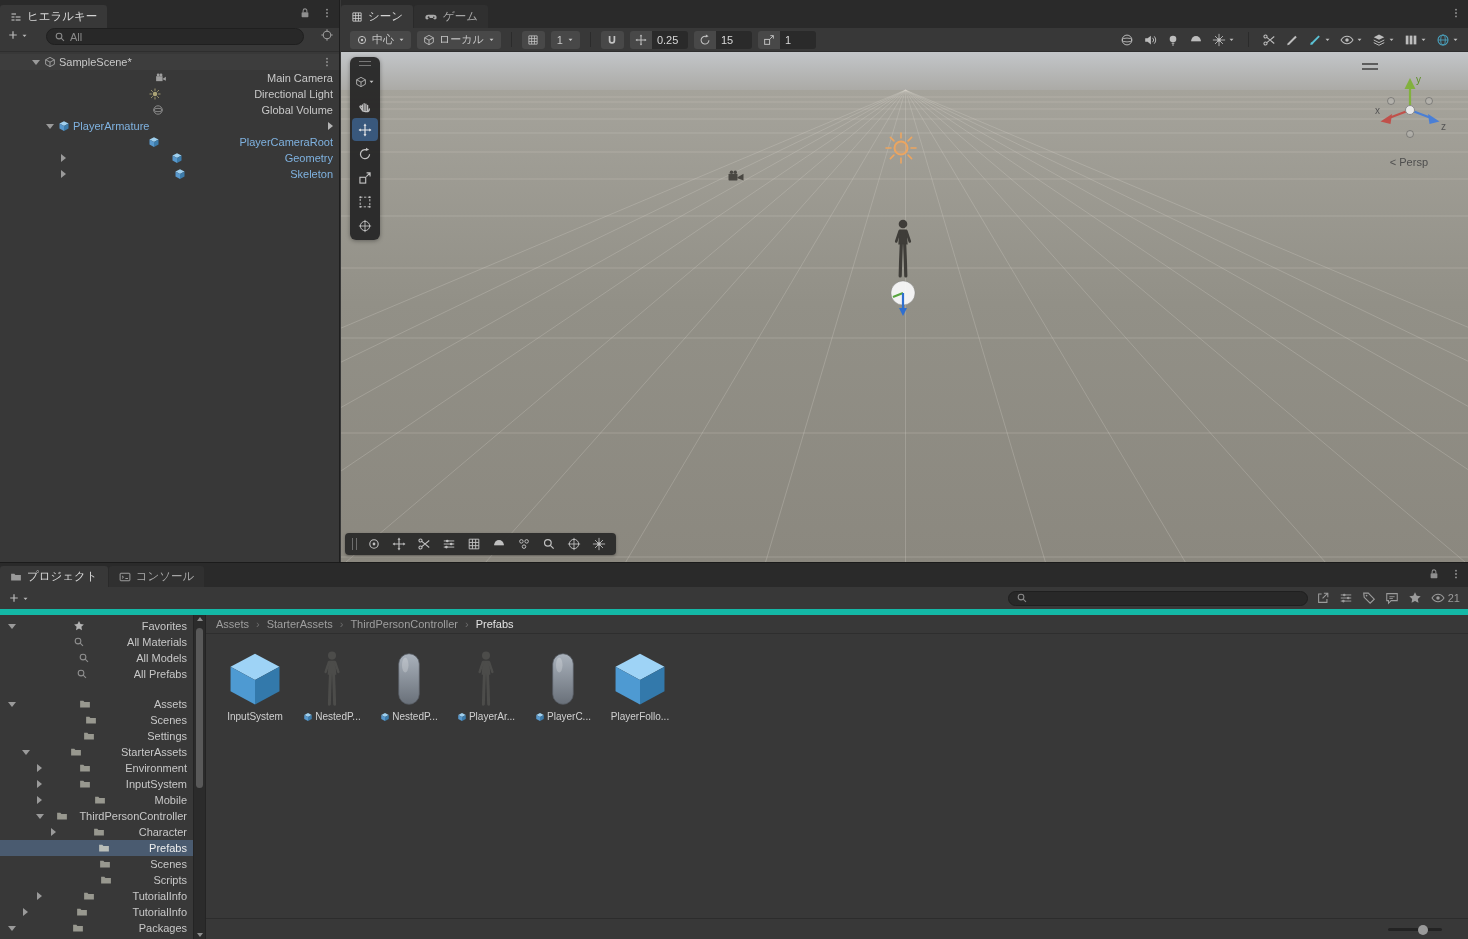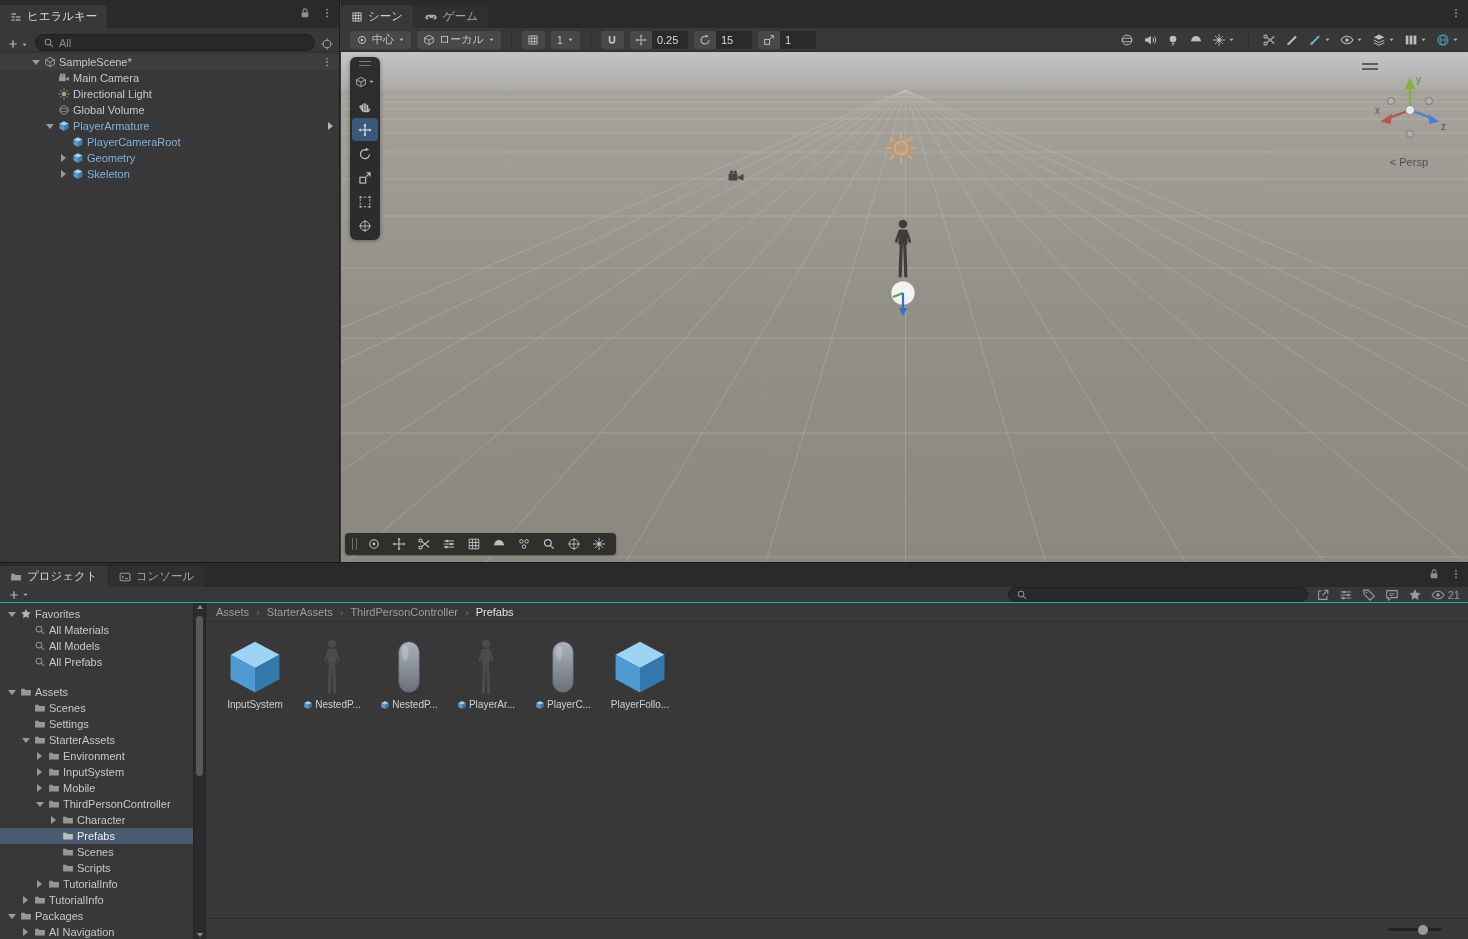--- a/index.html
+++ b/index.html
@@ -16,29 +16,29 @@
   
   .tabstrip { height:28px; background:#2a2a2a; display:flex; align-items:flex-end; position:relative; }
   .tab { height:23px; display:flex; align-items:center; gap:5px; padding:0 10px;
          background:#303030; color:#a9a9a9; margin-right:1px; border-radius:3px 3px 0 0; font-size:11.5px; white-space:nowrap; }
   .tab.active { background:#383838; color:#d8d8d8; }
   .strip-icons { position:absolute; right:6px; top:7px; display:flex; gap:10px; align-items:center; color:#8f8f8f; }
 
   
   #hierarchy { position:absolute; left:0; top:0; width:340px; height:650px;
                background:#383838; border-right:1px solid #1e1e1e; display:flex; flex-direction:column; }
-  .h-toolbar { height:24px; display:flex; align-items:flex-end; gap:5px; padding:0 5px; border-bottom:1px solid #2e2e2e; }
+  .h-toolbar { height:24px; display:flex; align-items:flex-start; gap:16px; padding:0 5px; border-bottom:1px solid #2e2e2e; }
   .mini-btn { display:flex; align-items:center; gap:2px; color:#b9b9b9; padding:1px 2px; border-radius:2px; }
   .searchbox { flex:1; height:17px; background:#282828; border:1px solid #1f1f1f; border-radius:9px;
                display:flex; align-items:center; gap:4px; padding:0 7px; color:#8a8a8a; }
   .searchbox input { flex:1; min-width:0; background:transparent; border:0; outline:0; color:#bdbdbd; font:inherit; }
   .searchbox input::placeholder { color:#8a8a8a; }
 
   .tree { flex:1; padding-top:2px; overflow:hidden; }
-  .row { height:16px; display:flex; align-items:center; gap:3px; padding-right:6px; white-space:nowrap; }
+  .row { height:16px; display:flex; align-items:center; gap:3px; padding-right:6px; white-space:nowrap;justify-content:space-between; }
   .row .arrow { width:11px; display:flex; justify-content:center; flex:none; }
   .tri-d { width:0;height:0; border-left:4px solid transparent; border-right:4px solid transparent; border-top:5px solid #9a9a9a; }
   .tri-r { width:0;height:0; border-top:4px solid transparent; border-bottom:4px solid transparent; border-left:5px solid #9a9a9a; }
   .lbl { overflow:hidden; text-overflow:ellipsis; }
   .prefab-text { color:#7fb2e0; }
   .scene-head { background:#3d3d3d; }
   .row .right { margin-left:auto; display:flex; align-items:center; color:#909090; }
   .row.selected { background:#4a5b70; color:#ededed; }
 
   
@@ -79,21 +79,21 @@
   .gizmo { position:absolute; right:20px; top:20px; }
   .persp { position:absolute; right:40px; top:104px; color:#4e4e4e; font-size:11px; }
   .sun { position:absolute; left:542px; top:78px; }
   .camgiz { position:absolute; left:386px; top:118px; color:#3b3935; opacity:.85; }
   .player { position:absolute; left:549px; top:164px; color:#3f3d39; }
   .movegiz { position:absolute; left:546px; top:227px; }
 
   
   #project { position:absolute; left:0; top:562px; right:0; bottom:0; background:#383838;
              border-top:1px solid #1b1b1b; display:flex; flex-direction:column; }
-  .p-toolbar { height:16px; display:flex; align-items:center; gap:8px; padding:0 6px; border-bottom:1px solid #14b8a6; }
+  .p-toolbar { height:28px; display:flex; align-items:center; gap:8px; padding:0 6px; border-bottom:6px solid #14b8a6; }
   .p-search { width:300px; height:15px; margin-left:auto; background:#282828; border:1px solid #1f1f1f; border-radius:8px;
               display:flex; align-items:center; gap:4px; padding:0 7px; color:#8a8a8a; }
   .p-search input { flex:1; min-width:0; background:transparent; border:0; outline:0; color:#bdbdbd; font:inherit; }
   .p-ticons { display:flex; align-items:center; gap:9px; color:#9b9b9b; padding-right:2px; }
   .eye-count { display:flex; align-items:center; gap:3px; color:#9b9b9b; }
 
   .p-body { flex:1; display:flex; min-height:0; }
   .p-tree { width:193px; padding-top:3px; overflow:hidden; }
   .spacer { height:14px; }
   .vscroll { width:12px; background:#2b2b2b; border-left:1px solid #242424; position:relative; flex:none; }

